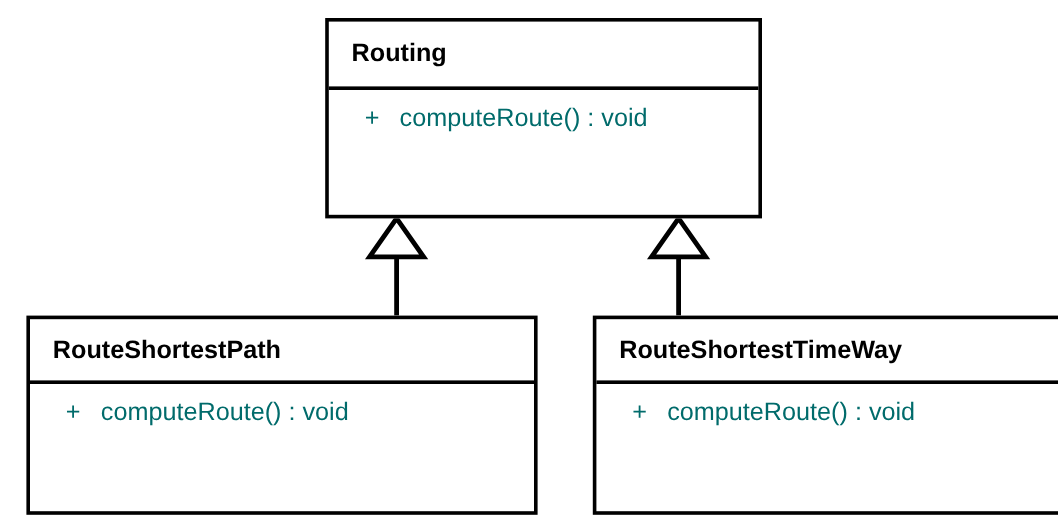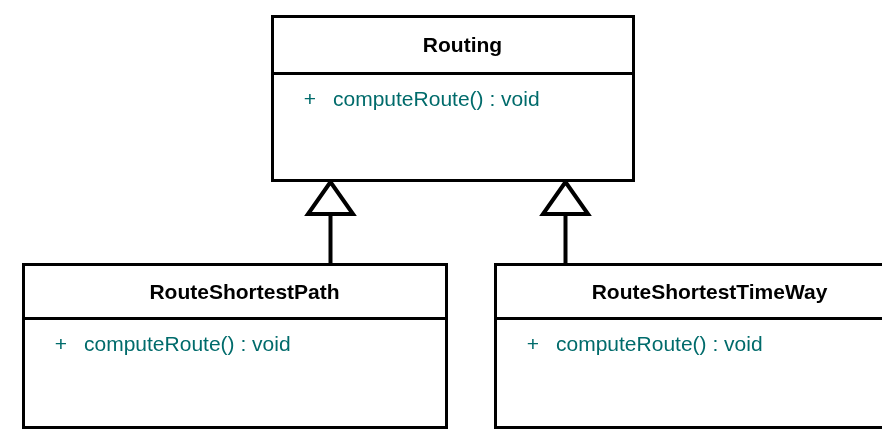--- a/index.html
+++ b/index.html
@@ -25,21 +25,20 @@
     box-sizing: border-box;
     background: #ffffff;
     border: 3px solid #000000;
     display: flex;
     flex-direction: column;
     z-index: 3;
   }
   .uml-class .class-name {
     box-sizing: border-box;
     width: 100%;
-    text-align: center;
     font-weight: bold;
     color: #000000;
     letter-spacing: 0px;
     white-space: nowrap;
     overflow: hidden;
     padding-left: 19px;
   }
   .uml-class .class-members {
     box-sizing: border-box;
     width: 100%;

